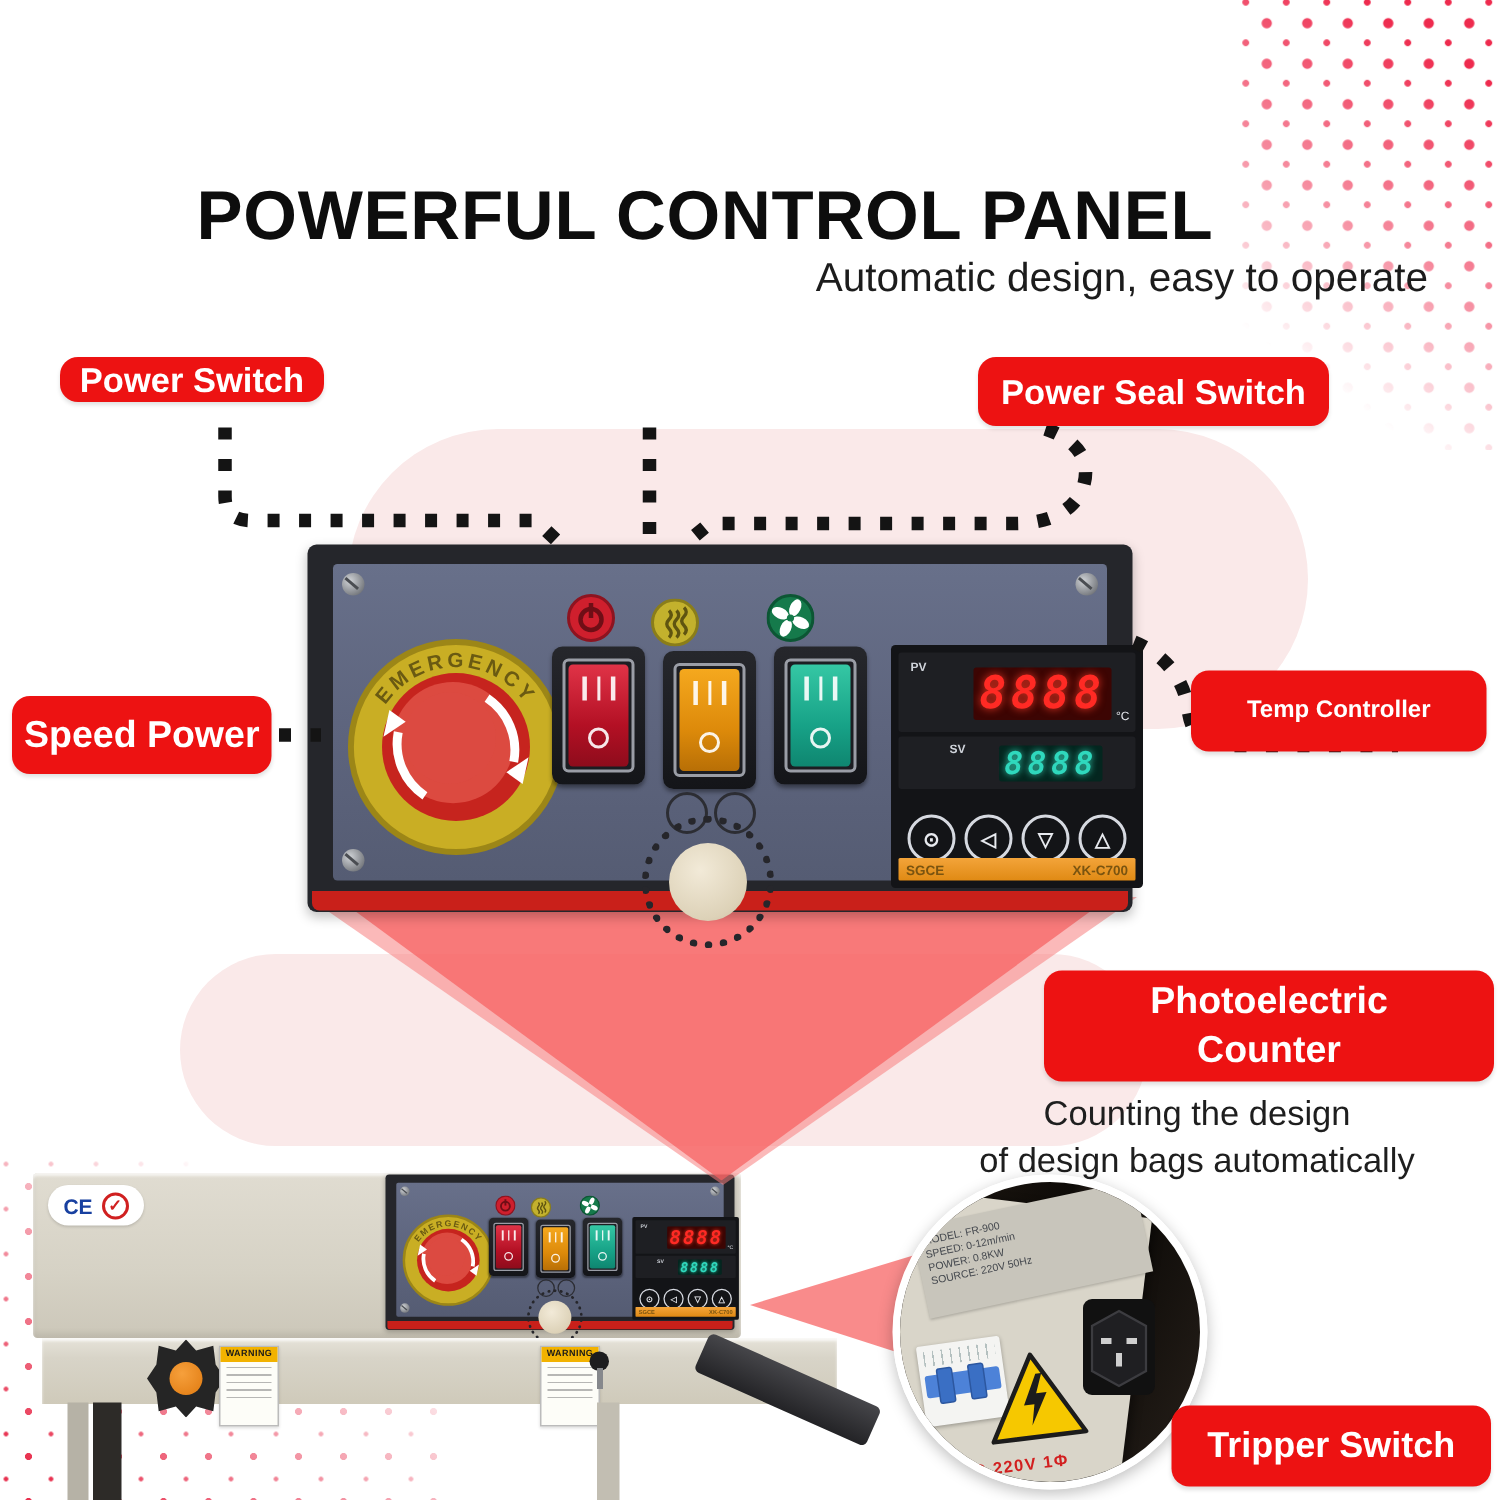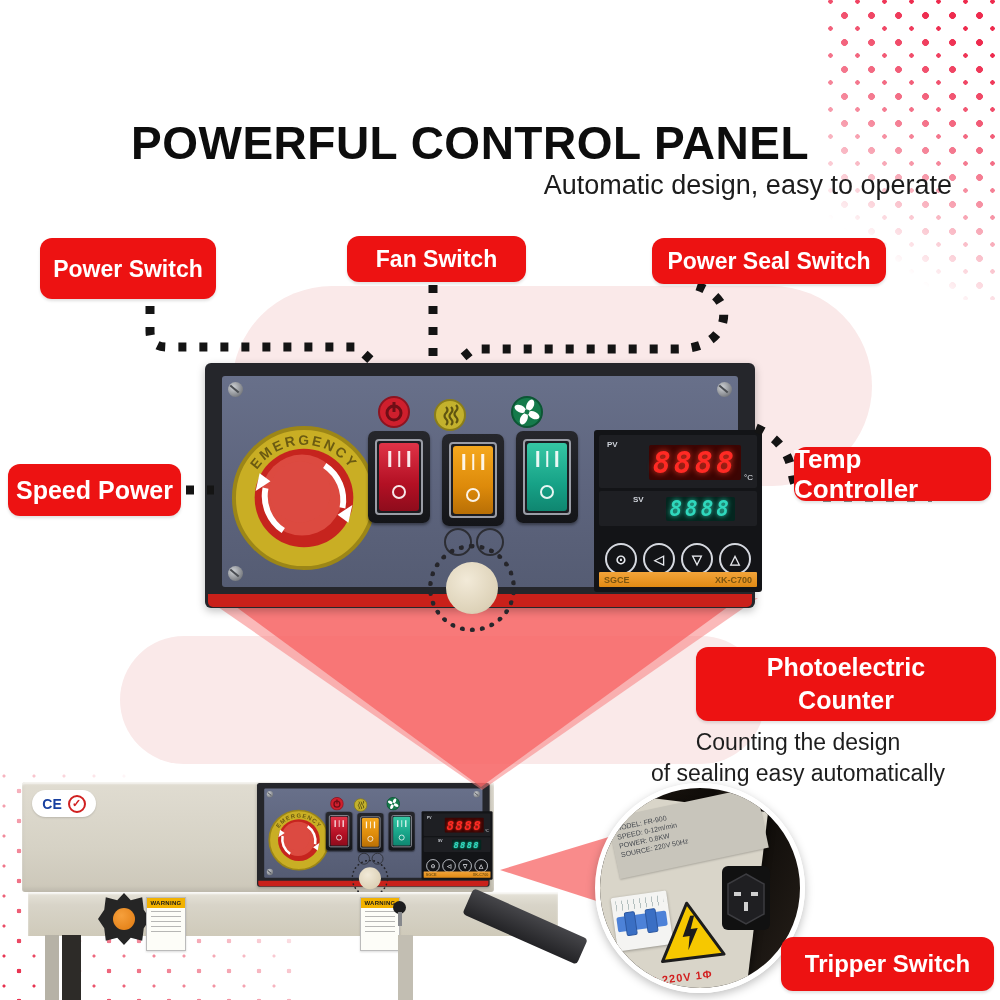--- a/index.html
+++ b/index.html
@@ -41,25 +41,25 @@
     clip-path:polygon(205px 598px,758px 598px,482px 790px);background:rgba(248,128,128,.55);}
   .funnel .f2{position:absolute;left:0;top:0;width:100%;height:100%;
     clip-path:polygon(224px 598px,740px 598px,481px 787px);background:rgba(246,96,96,.72);}
   .wedge{position:absolute;left:0;top:0;width:1000px;height:1000px;z-index:3;pointer-events:none;
     clip-path:polygon(500px 870px,612px 836px,612px 906px);background:rgba(247,110,110,.8);}
 
   
   .pill{position:absolute;background:#ed1212;color:#fff;font-weight:bold;z-index:7;
         display:flex;flex-direction:column;align-items:center;justify-content:center;
         border-radius:12px;font-size:23px;line-height:30px;box-shadow:0 2px 3px rgba(0,0,0,.12);}
-  #pill-power{left:40px;top:238px;width:176px;height:61px;}
+  #pill-power{left:40px;top:238px;width:176px;height:30px;}
   #pill-fan{left:347px;top:236px;width:179px;height:46px;}
   #pill-heat{left:652px;top:238px;width:234px;height:46px;}
   #pill-speed{left:8px;top:464px;width:173px;height:52px;font-size:25px;}
-  #pill-temp{left:794px;top:447px;width:197px;height:54px;font-size:26px;}
+  #pill-temp{left:794px;top:447px;width:197px;height:54px;font-size:16px;}
   #pill-photo{left:696px;top:647px;width:300px;height:74px;font-size:25px;line-height:33px;}
   #pill-tripper{left:781px;top:937px;width:213px;height:54px;font-size:24px;}
 
   
   #connectors{position:absolute;left:0;top:0;z-index:6;pointer-events:none;}
   #connectors path{stroke:#141414;stroke-width:9;fill:none;stroke-dasharray:8 13;}
 
   
   .panel{position:relative;width:550px;height:245px;background:#25262b;border-radius:6px;
          box-shadow:0 3px 8px rgba(0,0,0,.25);}
@@ -312,43 +312,40 @@
     <path d="M150,285 L150,331 Q150,347 167,347 L357,347 L375,364"></path>
     <path d="M433,285 L433,365"></path>
     <path d="M697,286 C718,293 728,307 722,325 C716,341 699,349 677,349 L473,349 L455,364"></path>
     <path d="M186,490 L214,490"></path>
     <path d="M756,428 C776,436 789,452 792,472 C794,490 802,497 821,497 L932,497"></path>
   </svg>
 
   <div class="pill" id="pill-power">
     <span>Power Switch</span>
   </div>
-  <div class="pill" id="pill-fan">
-    <span>Fan Switch</span>
-  </div>
   <div class="pill" id="pill-heat">
     <span>Power Seal Switch</span>
   </div>
   <div class="pill" id="pill-speed">
     <span>Speed Power</span>
   </div>
   <div class="pill" id="pill-temp">
     <span>Temp Controller</span>
   </div>
   <div class="pill" id="pill-photo">
     <span>Photoelectric</span>
     <span>Counter</span>
   </div>
   <div class="pill" id="pill-tripper">
     <span>Tripper Switch</span>
   </div>
 
   <div class="caption">
     <div>Counting the design</div>
-    <div>of sealing easy automatically</div>
+    <div>of design bags automatically</div>
   </div>
 
   <div id="machine">
     <div class="m-body">
       <div class="ce-sticker">
         <span class="ce-txt">CE</span>
         <span class="sgs-logo">✓</span>
       </div>
     </div>
     <div id="mini-slot">

